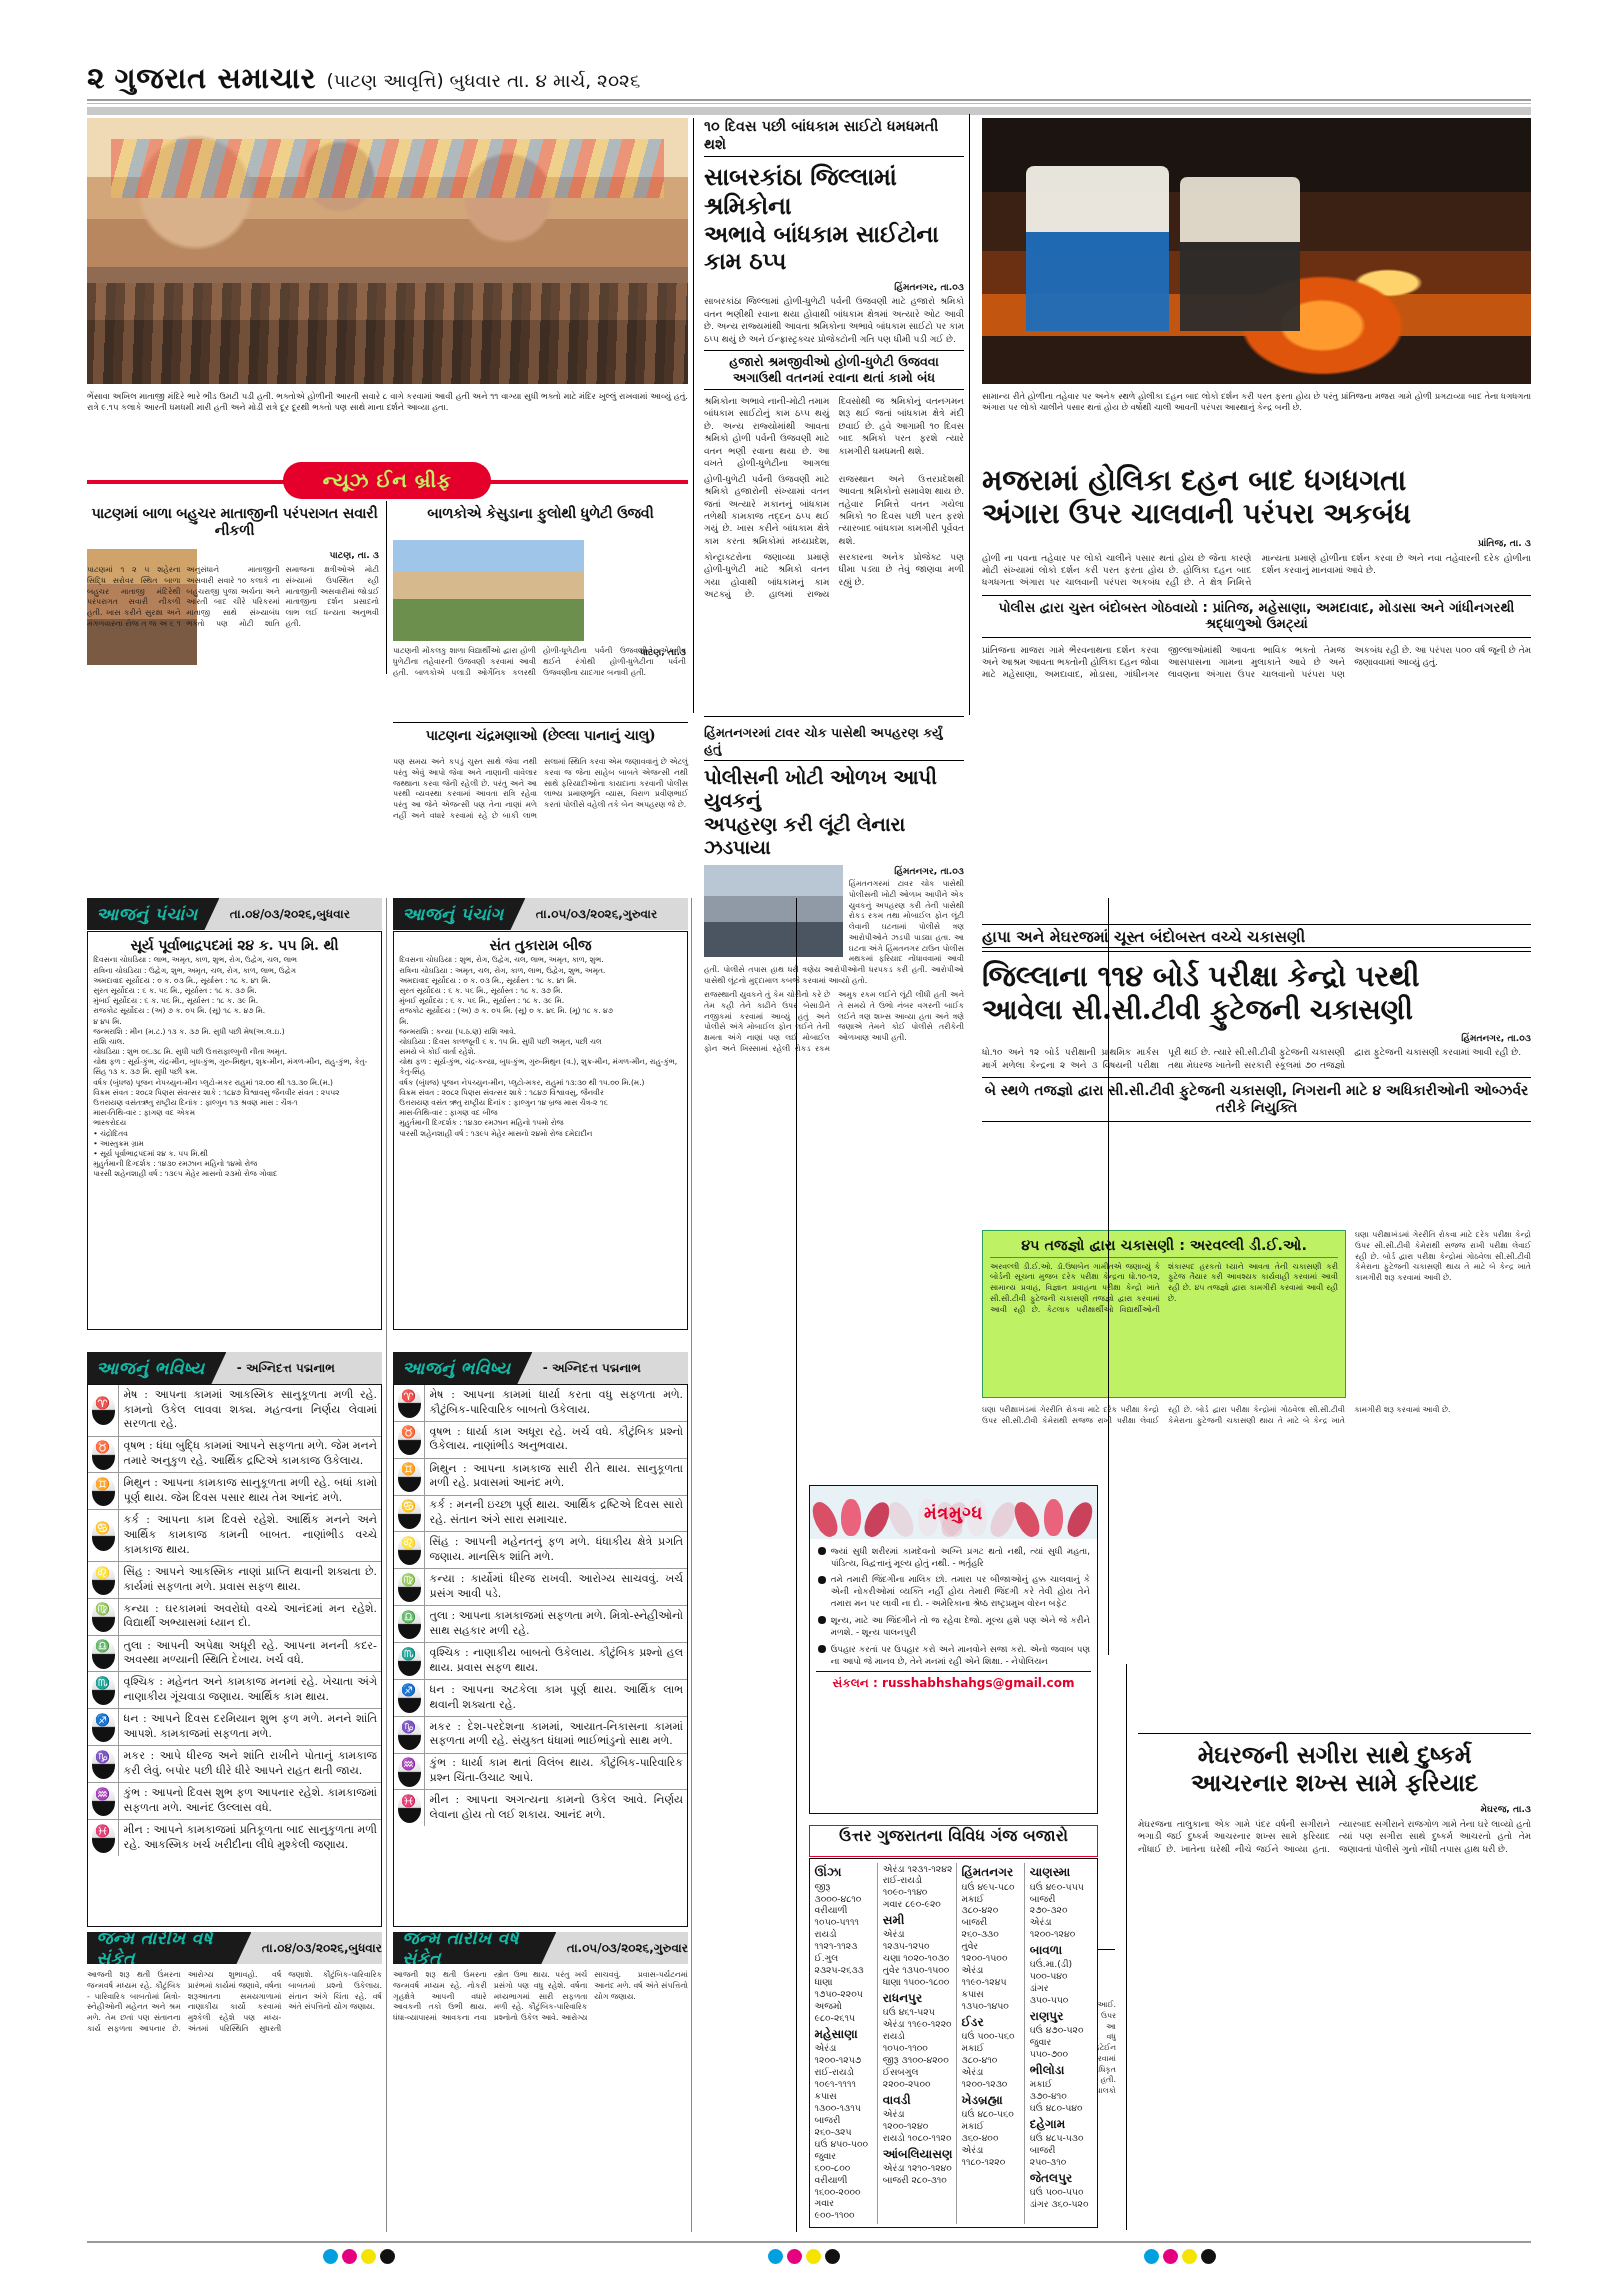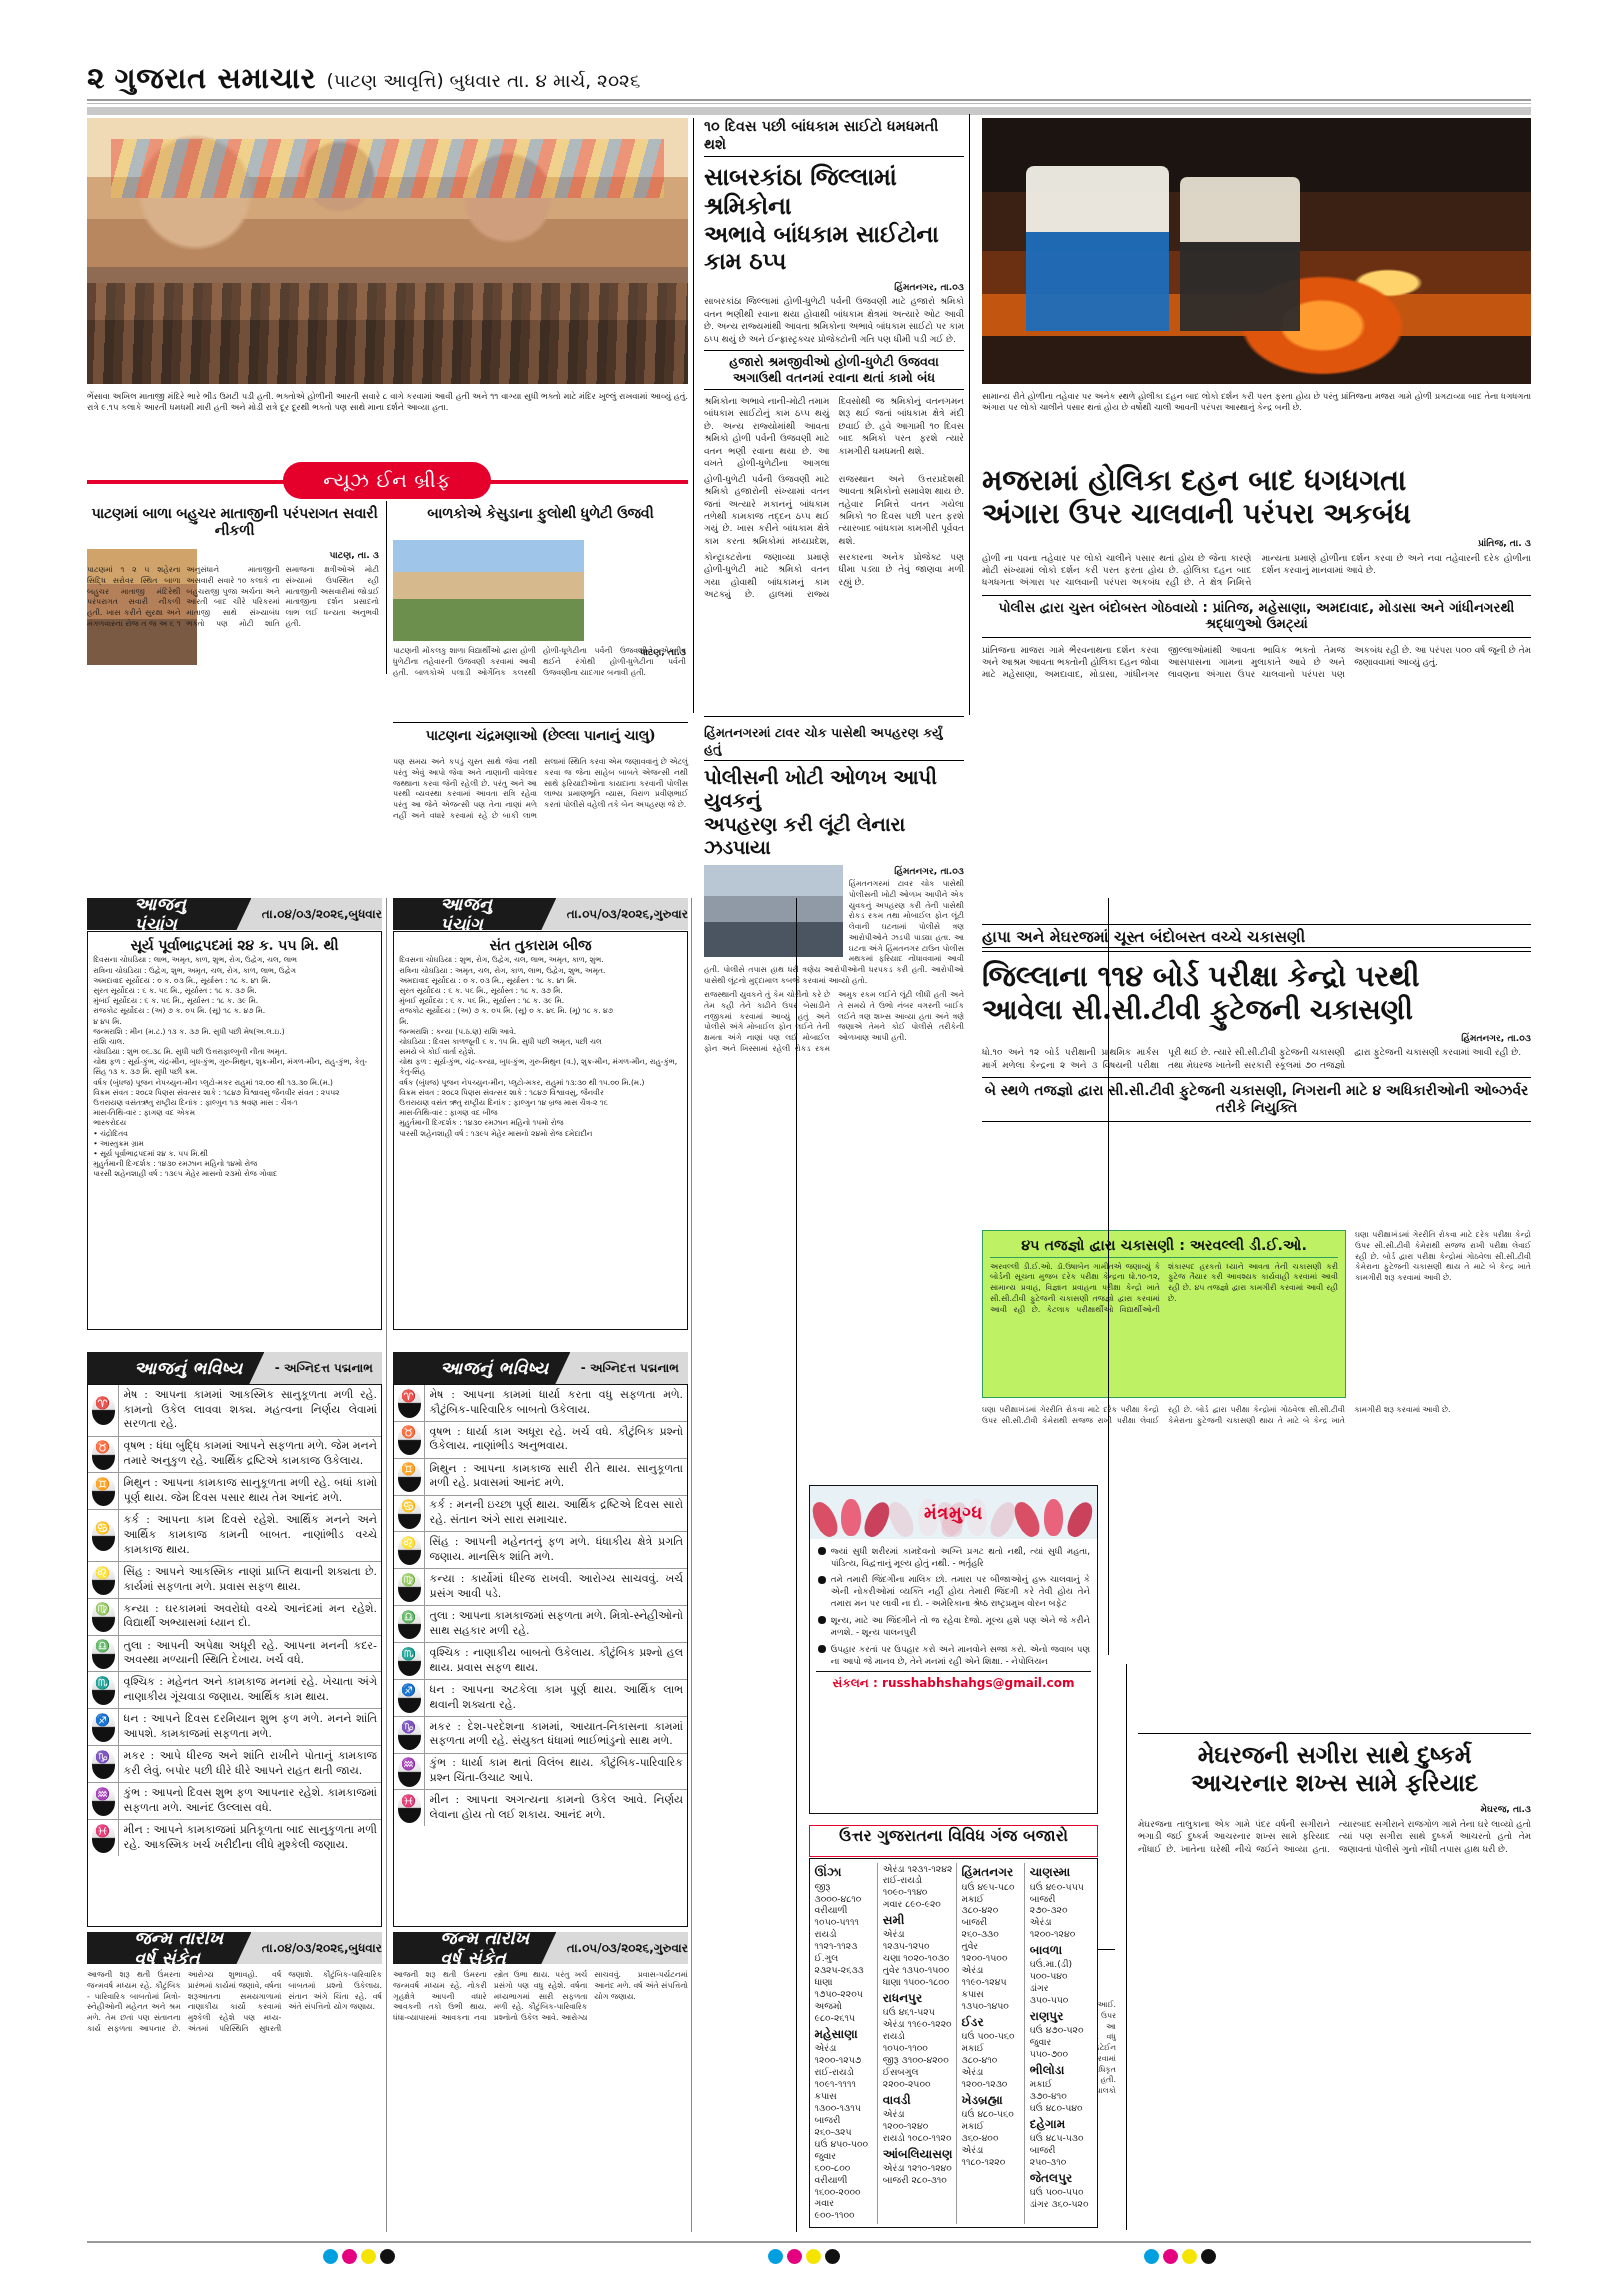--- a/index.html
+++ b/index.html
@@ -84,37 +84,37 @@
   .nib-wrap {
     position:absolute; left:87px; top:462px; width:601px; height:38px;
   }
   .nib-line { position:absolute; top:18px; left:0; width:601px; height:4px; background:#e4002b; }
   .nib-pill {
     position:absolute; left:196px; top:0px; width:208px; height:37px;
     background:#e4002b; border-radius:18.5px;
     display:flex; align-items:center; justify-content:center;
   }
   .nib-pill span {
-    font-family:"DejaVu Sans", sans-serif; font-weight:normal;
-    color:#ffffff; font-size:19.6px; letter-spacing:0.6px;
+    font-family:"DejaVu Sans", sans-serif; font-weight:bold;
+    color:#bef264; font-size:19.6px; letter-spacing:0.6px;
   }
 
   
   .sechdr {
     position:absolute; height:32px; background:#d9d9d9;
     display:flex; align-items:center;
   }
   .sechdr .blk {
     background:#1a1a1a; height:32px; display:flex; align-items:center;
     padding:0 22px 0 9.2px;
     clip-path:polygon(0 0, 100% 0, calc(100% - 15px) 100%, 0 100%);
   }
   .sechdr .blk span {
     font-family:"DejaVu Sans", sans-serif; font-weight:bold;
-    color:#ffffff; font-size:17.3px; font-style:italic; letter-spacing:0.3px;margin-left:38px;
+    color:#14b8a6; font-size:17.3px; font-style:italic; letter-spacing:0.3px;
   }
   .sechdr .sub {
     font-family:"DejaVu Sans", sans-serif; font-size:12px;
     color:#111; padding-left:10.4px; font-weight:bold;
   }
 
   
   .box { position:absolute; border:1.7px solid #111; background:#fff; }
   .box-thin { position:absolute; border:1.2px solid #111; background:#fff; }
   .box-red { position:absolute; border:1.7px solid #e4002b; background:#fff; }

